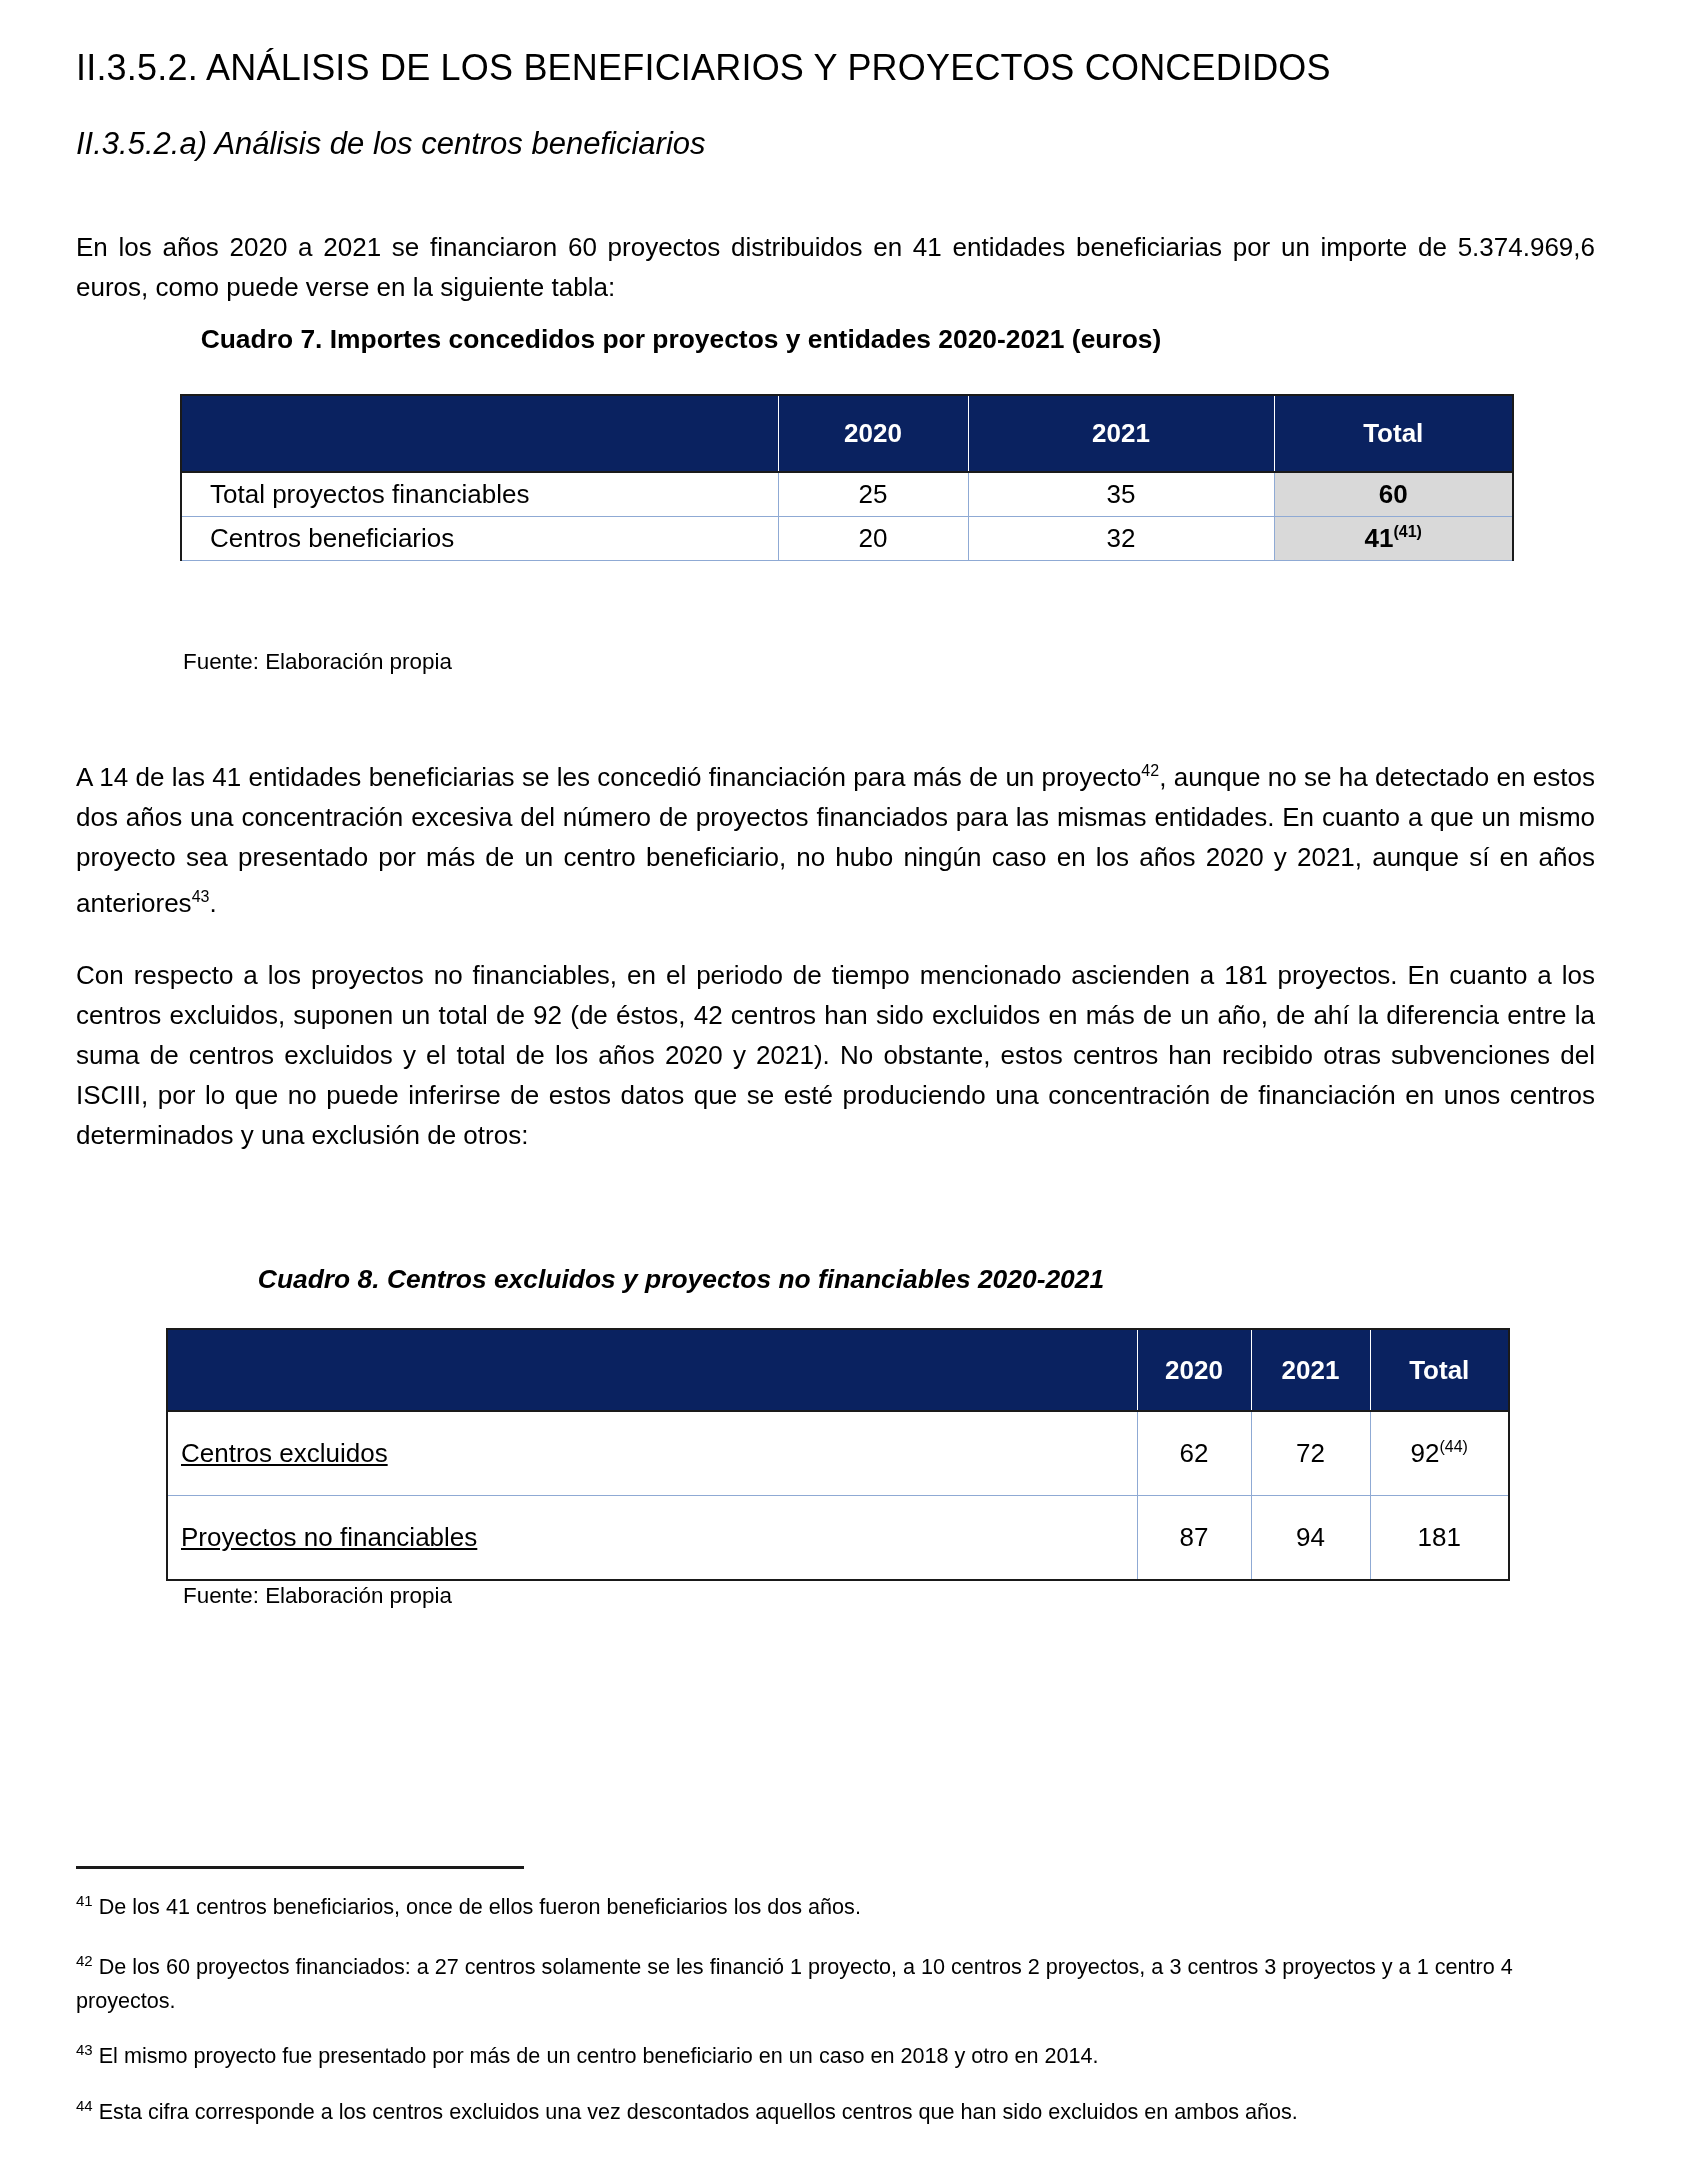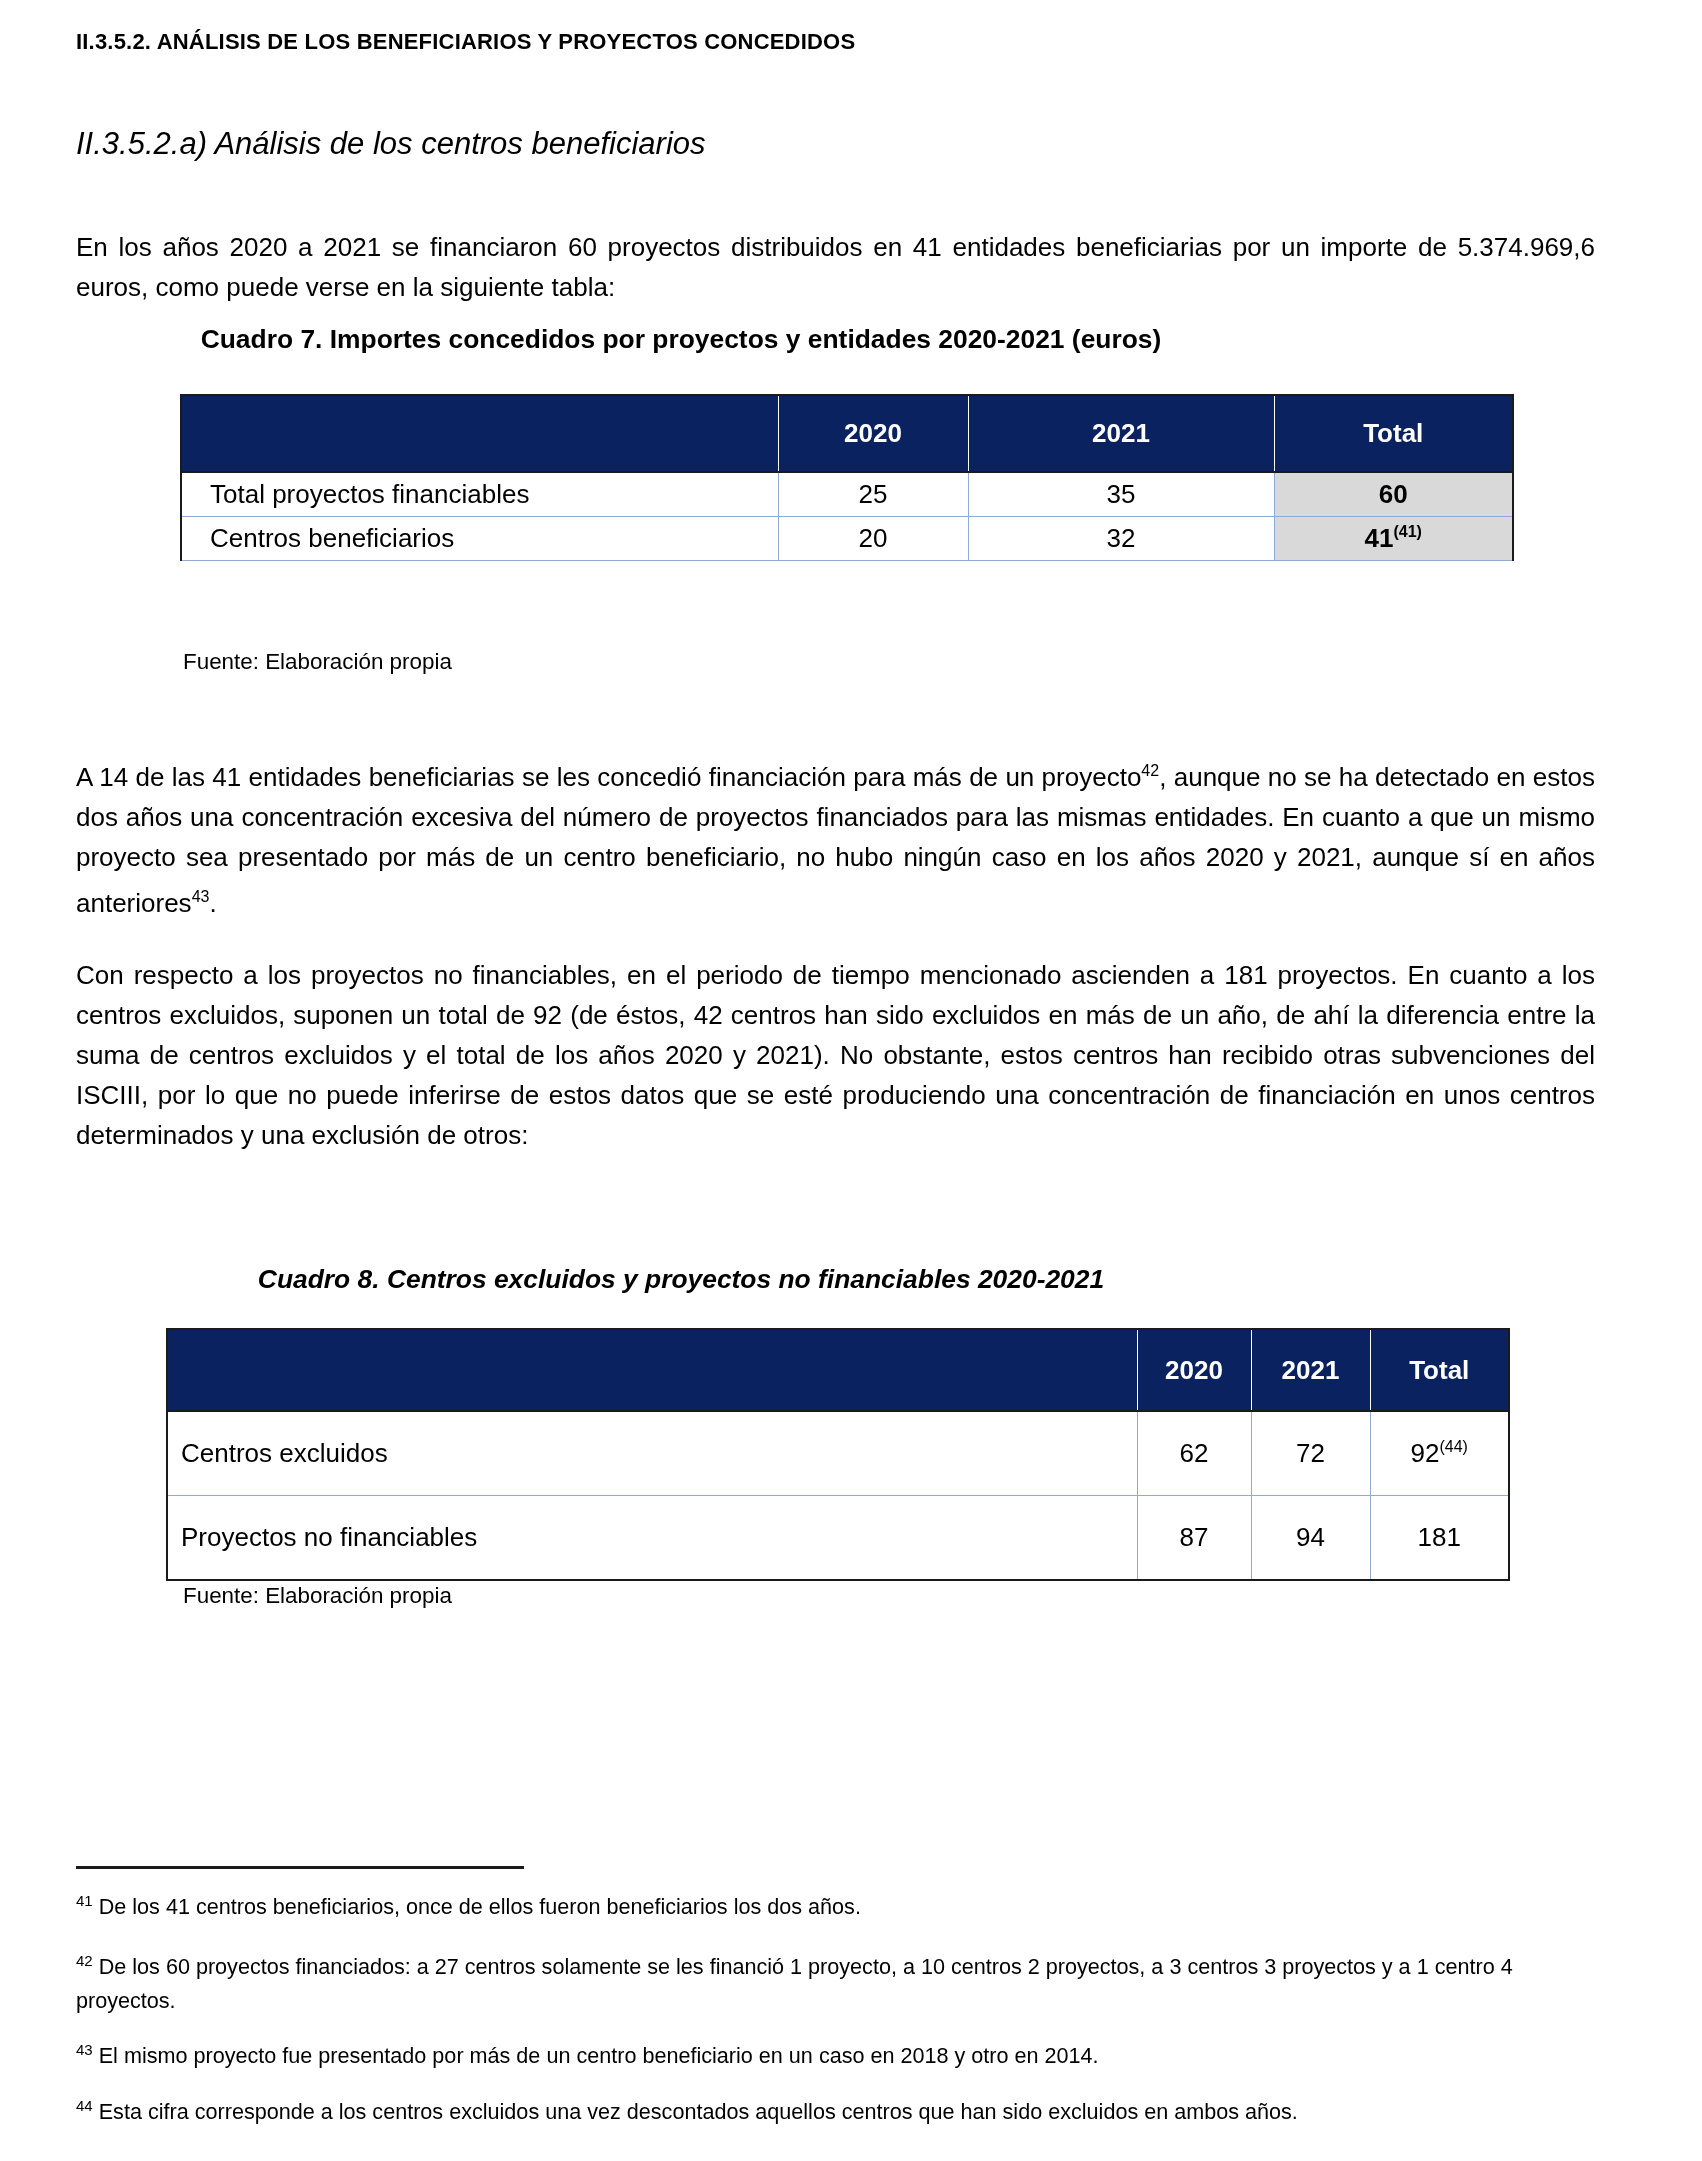--- a/index.html
+++ b/index.html
@@ -21,26 +21,26 @@
     width: 1703px;
     height: 2161px;
     box-sizing: border-box;
     padding: 0;
   }
 
   
   .h-section {
     position: absolute;
     left: 76px;
-    top: 28px;
+    top: 45px;
     width: 1522px;
-    font-size: 22px;
+    font-size: 36px;
     line-height: 1.25;
     letter-spacing: 0.2px;
-    font-weight: 700;
+    font-weight: 400;
   }
 
   .h-sub {
     position: absolute;
     left: 76px;
     top: 125px;
     width: 1522px;
     font-size: 31px;
     font-style: italic;
     line-height: 1.25;
@@ -193,20 +193,21 @@
   }
   #table8 td {
     height: 83px;
     font-size: 26px;
     background: #ffffff;
   }
   #table8 td.lbl {
     text-align: left;
     padding-left: 13px;
     border-left: 2.4px solid #1a1a1a;
+    text-decoration: underline;
   }
   #table8 td.num { text-align: center; }
   #table8 td.tot {
     text-align: center;
     border-right: 2.4px solid #1a1a1a;
   }
   #table8 tr:last-child td { border-bottom: 2.4px solid #1a1a1a; }
 
   
   .fn-rule {

